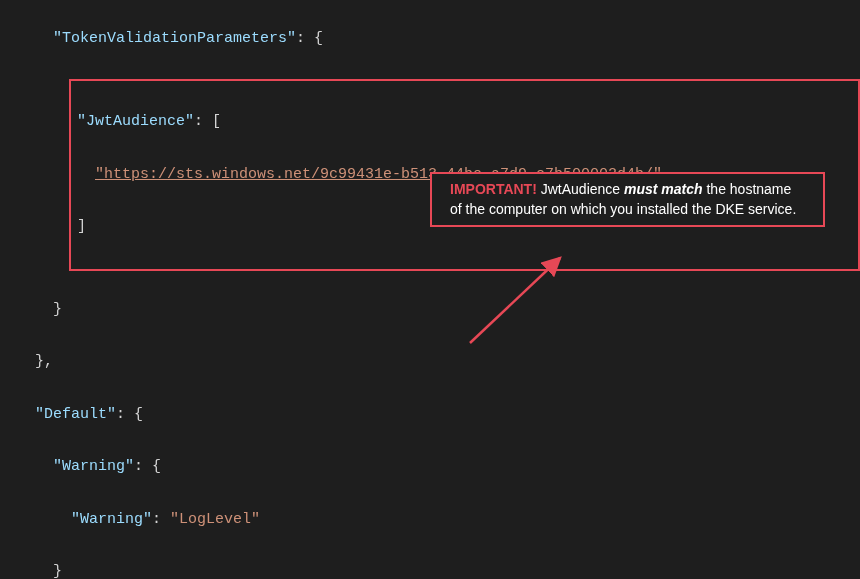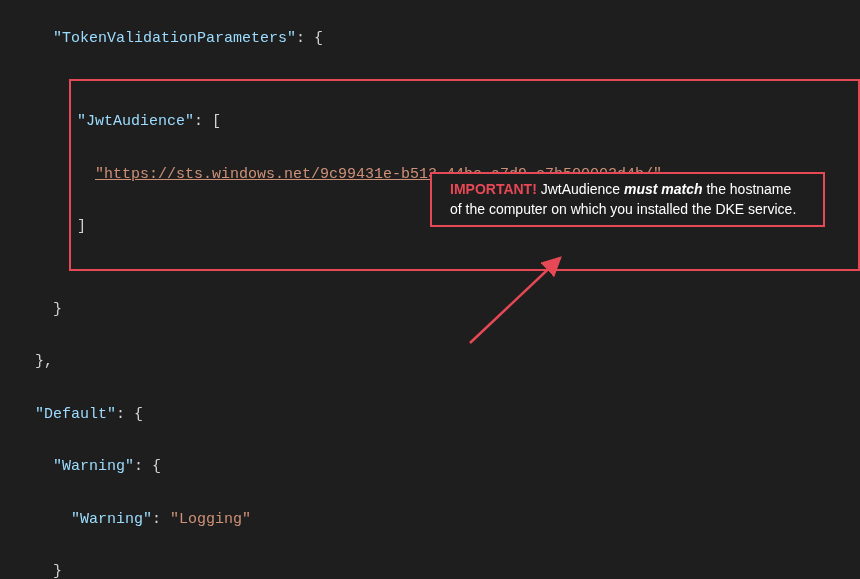--- a/index.html
+++ b/index.html
@@ -55,21 +55,21 @@
 <span class="line"><span class="ind i2"></span><span class="key">"<span>TokenValidationParameters</span>"</span><span class="punct">: {</span></span>
 <div class="box-block" style="margin-left:52px;">
 <span class="line"><span class="key">"<span>JwtAudience</span>"</span><span class="punct">: [</span></span>
 <span class="line"><span class="ind i1"></span><span class="str url">"<span>https://sts.windows.net/9c99431e-b513-44be-a7d9-e7b500002d4b/</span>"</span></span>
 <span class="line"><span class="punct">]</span></span>
 </div>
 <span class="line"><span class="ind i2"></span><span class="punct">}</span></span>
 <span class="line"><span class="ind i1"></span><span class="punct">},</span></span>
 <span class="line"><span class="ind i1"></span><span class="key">"<span>Default</span>"</span><span class="punct">: {</span></span>
 <span class="line"><span class="ind i2"></span><span class="key">"<span>Warning</span>"</span><span class="punct">: {</span></span>
-<span class="line"><span class="ind i3"></span><span class="key">"<span>Warning</span>"</span><span class="punct">: </span><span class="str">"<span>Logging</span>"</span></span>
+<span class="line"><span class="ind i3"></span><span class="key">"<span>Warning</span>"</span><span class="punct">: </span><span class="str">"<span>LogLevel</span>"</span></span>
 <span class="line"><span class="ind i2"></span><span class="punct">}</span></span>
 
 
 
 
 
 
 
 
 

